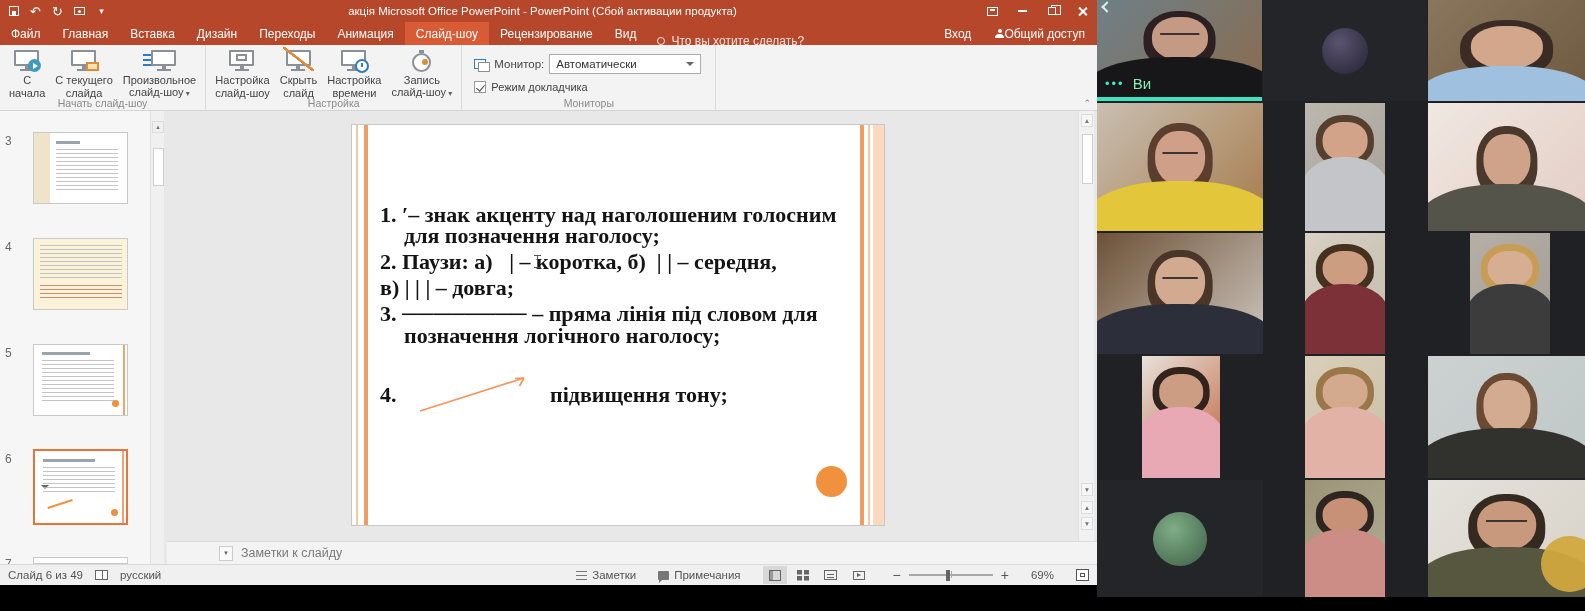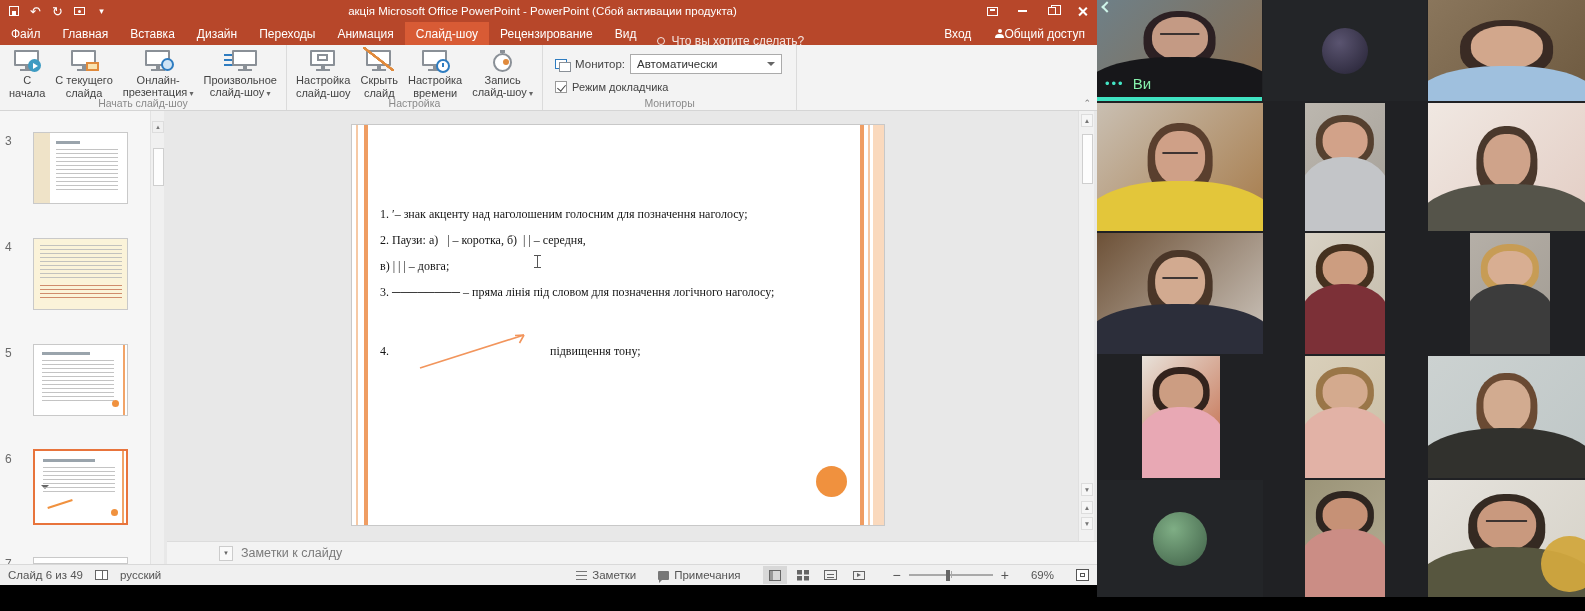--- a/index.html
+++ b/index.html
@@ -112,21 +112,21 @@
 
   
   .slide{position:absolute;left:352px;top:14px;width:532px;height:400px;background:#fff;
          box-shadow:0 0 0 1px #C8C8C8;font-family:"Liberation Serif","DejaVu Serif",serif;}
   .stripeL{position:absolute;left:0;top:0;bottom:0;width:22px;
            background:linear-gradient(90deg,#fff 0 4px,#F6C9A5 4px 6px,#fff 6px 12px,#EF9D63 12px 16px,#fff 16px 22px);}
   .stripeR{position:absolute;right:0;top:0;bottom:0;width:26px;
            background:linear-gradient(90deg,#fff 0 2px,#EF9D63 2px 6px,#fff 6px 10px,#F6C9A5 10px 12px,#fff 12px 15px,#FAD9BD 15px 26px);}
   .stitle{position:absolute;left:30px;top:38px;margin:0;font-size:26px;font-weight:500;
           font-variant:small-caps;letter-spacing:.5px;color:#5E6B74;}
-  .sbody{position:absolute;left:28px;top:74px;width:480px;font-size:12px;line-height:21.5px;color:#141414;}
+  .sbody{position:absolute;left:28px;top:74px;width:480px;font-size:22px;line-height:21.5px;color:#141414;font-weight:bold;}
   .sbody p{margin:4.5px 0;padding-left:24px;text-indent:-24px;}
   .item4{position:relative;margin-top:24px;height:48px;}
   .n4{position:absolute;left:0;top:14px;}
   .arrow4{position:absolute;left:38px;top:0;}
   .t4{position:absolute;left:170px;top:14px;}
   .odot{position:absolute;left:464px;top:341px;width:31px;height:31px;border-radius:50%;background:#F0913E;}
   .ibeam{position:absolute;left:182px;top:130px;width:7px;height:13px;
          border-top:1.5px solid #555;border-bottom:1.5px solid #555;display:flex;justify-content:center;}
   .ibeam::after{content:"";width:1.5px;height:100%;background:#555;}
 
@@ -260,28 +260,20 @@
         </div>
         <div class="bbtn">
           <span class="rico i-current">
               <i class="scr"></i>
               <i class="acc"></i>
             </span>
           <span class="bl1">С текущего</span>
           <span class="bl2">слайда</span>
         </div>
         <div class="bbtn">
-          <span class="rico i-online">
-              <i class="scr"></i>
-              <i class="acc"></i>
-            </span>
-          <span class="bl1">Онлайн-</span>
-          <span class="bl2 caret">презентация</span>
-        </div>
-        <div class="bbtn">
           <span class="rico i-custom">
               <i class="acc"></i>
               <i class="scr" style="left:9px;"></i>
             </span>
           <span class="bl1">Произвольное</span>
           <span class="bl2 caret">слайд-шоу</span>
         </div>
         <div class="rlabel">Начать слайд-шоу</div>
       </div>
 

